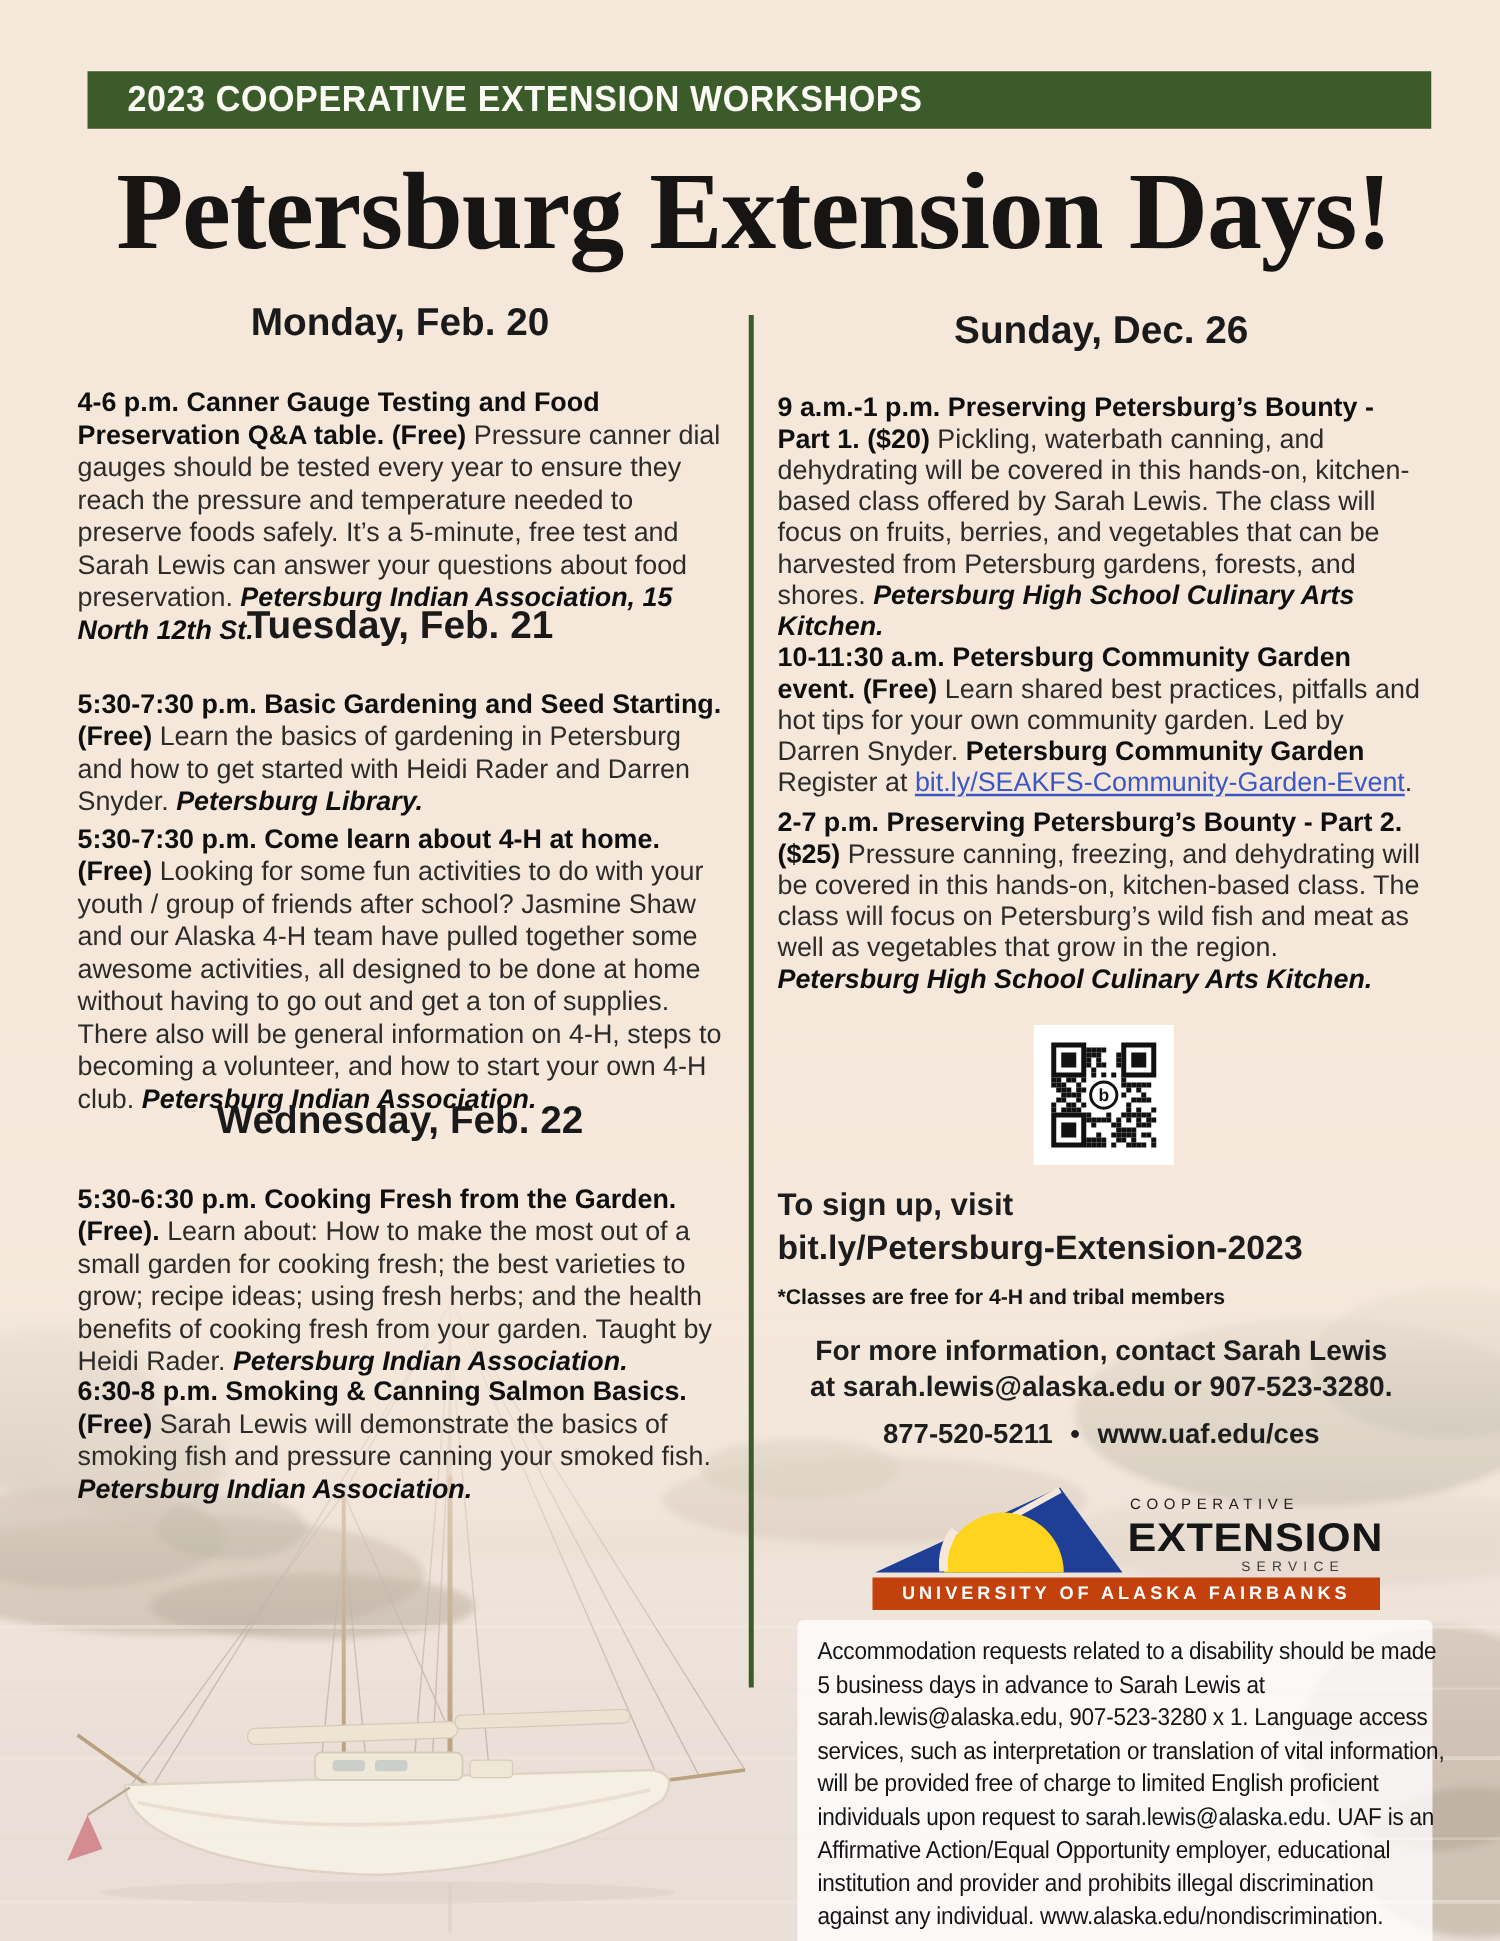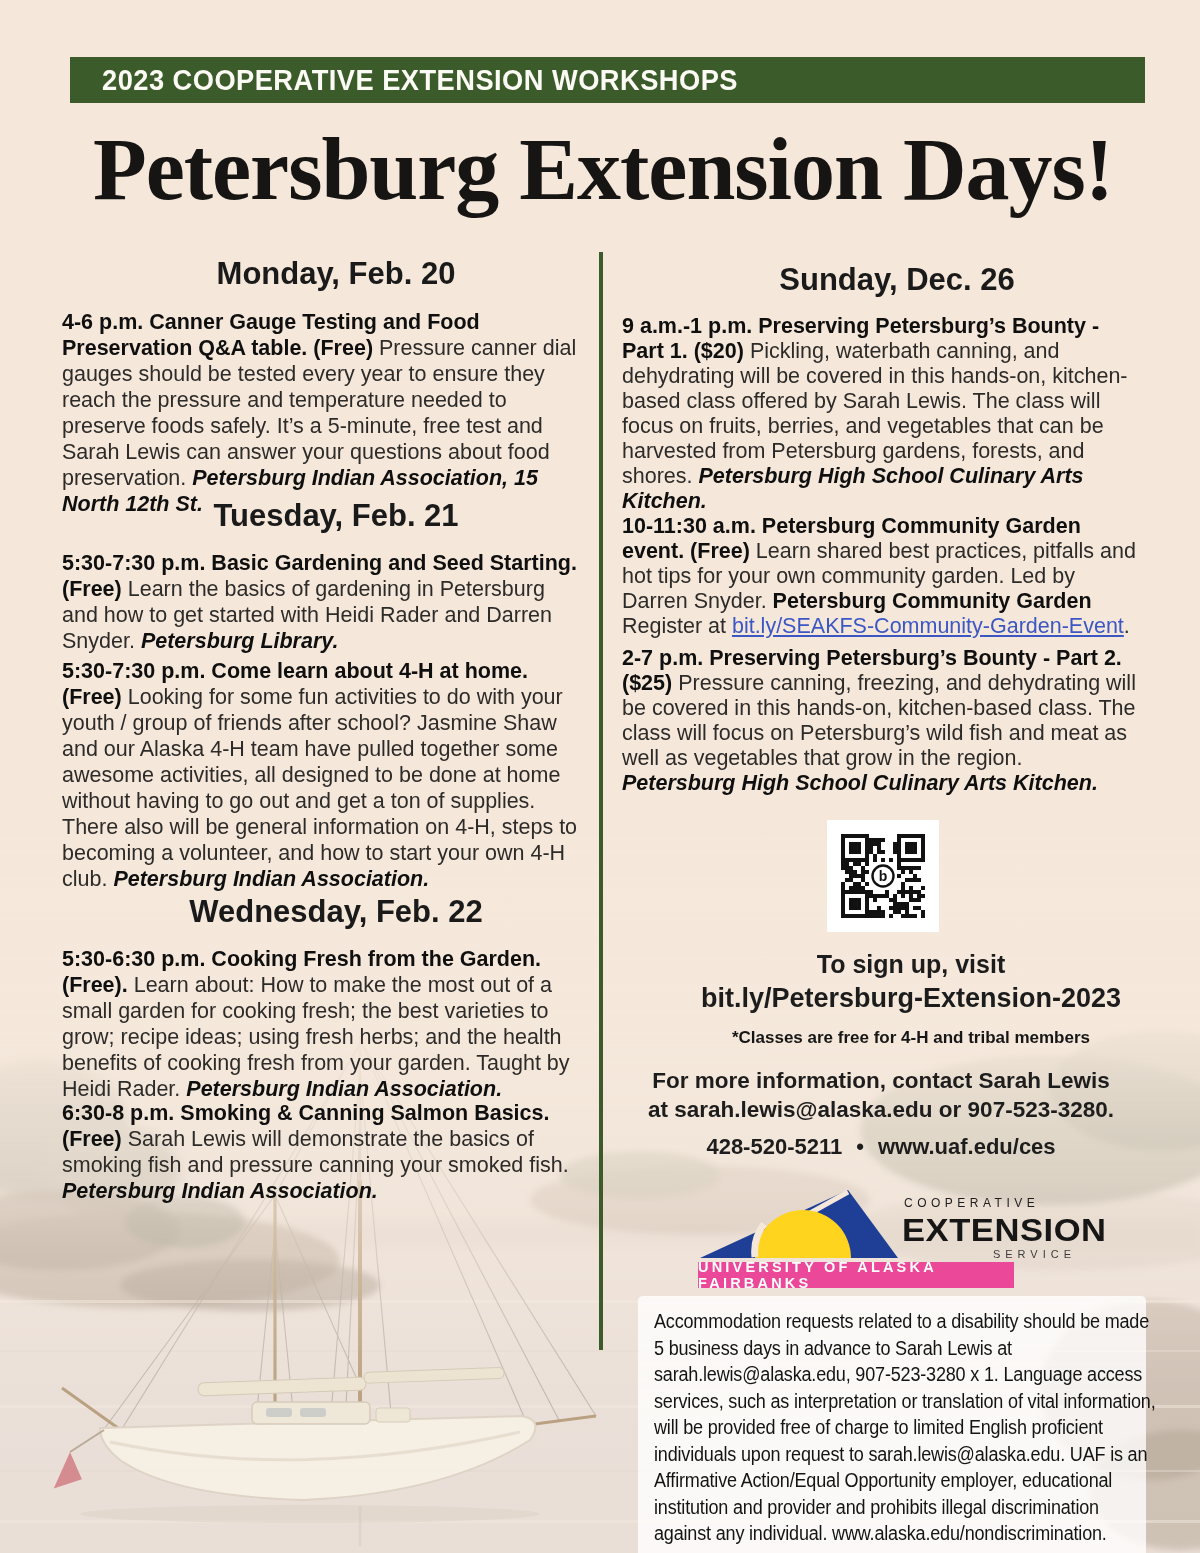--- a/index.html
+++ b/index.html
@@ -8,46 +8,46 @@
   
   .banner{position:absolute;left:70px;top:57px;width:1075px;height:46px;background:#3c5b2b;
           box-sizing:border-box;padding-left:32px;display:flex;align-items:center;}
   .banner span{color:#fbfaf4;font-weight:bold;font-size:29px;letter-spacing:.5px;
                transform:scaleX(.94);transform-origin:0 50%;white-space:nowrap;}
   .title{position:absolute;left:0;top:116px;width:1200px;margin:3px;text-align:center;
          font-family:"Liberation Serif",serif;font-weight:bold;font-size:88px;
          letter-spacing:-1px;color:#171513;}
   
   .divider{position:absolute;left:599px;top:252px;width:4px;height:1098px;background:#3c5b2b;}
-  .day-heading{position:absolute;width:516px;margin:16px;text-align:center;font-size:31px;
+  .day-heading{position:absolute;width:516px;margin:0;text-align:center;font-size:31px;
                font-weight:bold;color:#1a1a1a;}
   .event{position:absolute;width:516px;font-size:21.5px;line-height:26px;color:#2d2b29;}
   .event.r{width:518px;line-height:25px;}
   .lead{font-weight:bold;color:#0f0f0f;}
   .loc{font-weight:bold;font-style:italic;color:#0f0f0f;}
   .locb{font-weight:bold;color:#0f0f0f;}
   .link{color:#3a57c4;text-decoration:underline;text-align:right;}
   
   .qr-box{position:absolute;left:827px;top:820px;width:112px;height:112px;background:#fff;}
-  .signup{position:absolute;left:652px;top:950px;width:518px;text-align:center;color:#1c1c1c;}
+  .signup{position:absolute;left:622px;top:950px;width:518px;color:#1c1c1c;}
   .signup .l1{font-size:25px;font-weight:bold;}
   .signup .l2{font-size:27px;font-weight:bold;margin-top:4px;}
   .signup .note{font-size:17px;font-weight:bold;margin-top:14px;color:#161616;}
   .contact{position:absolute;left:610px;top:1066px;width:542px;text-align:center;color:#1d1d1d;}
   .contact .c1{font-size:22.5px;font-weight:bold;line-height:29px;}
   .contact .c3{font-size:22px;font-weight:bold;margin-top:10px;}
   .contact .dot{padding:0 14px;}
   
   .logo{position:absolute;left:698px;top:1186px;width:382px;height:104px;}
   .logo .coop{position:absolute;left:206px;top:10px;font-size:12px;letter-spacing:4.5px;
               color:#1d1d1d;font-weight:500;}
   .logo .ext{position:absolute;left:204px;top:26px;font-size:32px;font-weight:bold;
              letter-spacing:.5px;color:#161616;transform:scaleX(1.08);transform-origin:0 0;}
   .logo .svc{position:absolute;right:4px;top:62px;font-size:11px;letter-spacing:5px;color:#3c3c3c;}
-  .logo .uni{position:absolute;left:0;top:76px;width:316px;height:26px;background:#ec4899;
+  .logo .uni{position:absolute;left:0;top:76px;width:406px;height:26px;background:#c2410c;
              color:#fff;font-size:14.5px;font-weight:bold;letter-spacing:3.2px;
              display:flex;align-items:center;justify-content:center;}
   
   .footer-box{position:absolute;left:638px;top:1296px;width:508px;box-sizing:border-box;
               padding:12px 16px;background:rgba(255,255,255,.78);border-radius:5px;}
   .footer-box .ftxt{width:545px;transform:scaleX(.925);transform-origin:0 0;font-size:19.5px;
                     line-height:26.5px;color:#141414;letter-spacing:-.2px;}
   
   .scene{position:absolute;left:0;top:830px;z-index:0;}
   .content{position:absolute;left:0;top:0;width:1200px;height:1553px;z-index:2;}
@@ -360,21 +360,21 @@
     <div class="signup">
       <div class="l1">To sign up, visit</div>
       <div class="l2">bit.ly/Petersburg-Extension-2023</div>
       <div class="note">*Classes are free for 4-H and tribal members</div>
     </div>
 
     <div class="contact">
       <div class="c1">For more information, contact Sarah Lewis</div>
       <div class="c1">at sarah.lewis@alaska.edu or 907-523-3280.</div>
       <div class="c3">
-        <span>428-520-5211</span><span class="dot">•</span><span>www.uaf.edu/ces</span>
+        <span>877-520-5211</span><span class="dot">•</span><span>www.uaf.edu/ces</span>
       </div>
     </div>
 
     <div class="logo">
       <svg width="202" height="76" viewBox="0 0 202 76">
         <polygon points="2,72 200,72 150,4" fill="#1f3f96"></polygon>
         <line x1="96" y1="36" x2="150" y2="6" stroke="#f5e8db" stroke-width="5"></line>
         <path d="M57,72 A48,48 0 0 1 153,72 Z" fill="#ffd41f"></path>
         <path d="M66,38 A46,46 0 0 0 57,71" fill="none" stroke="#f5e8db" stroke-width="7"></path>
       </svg>

